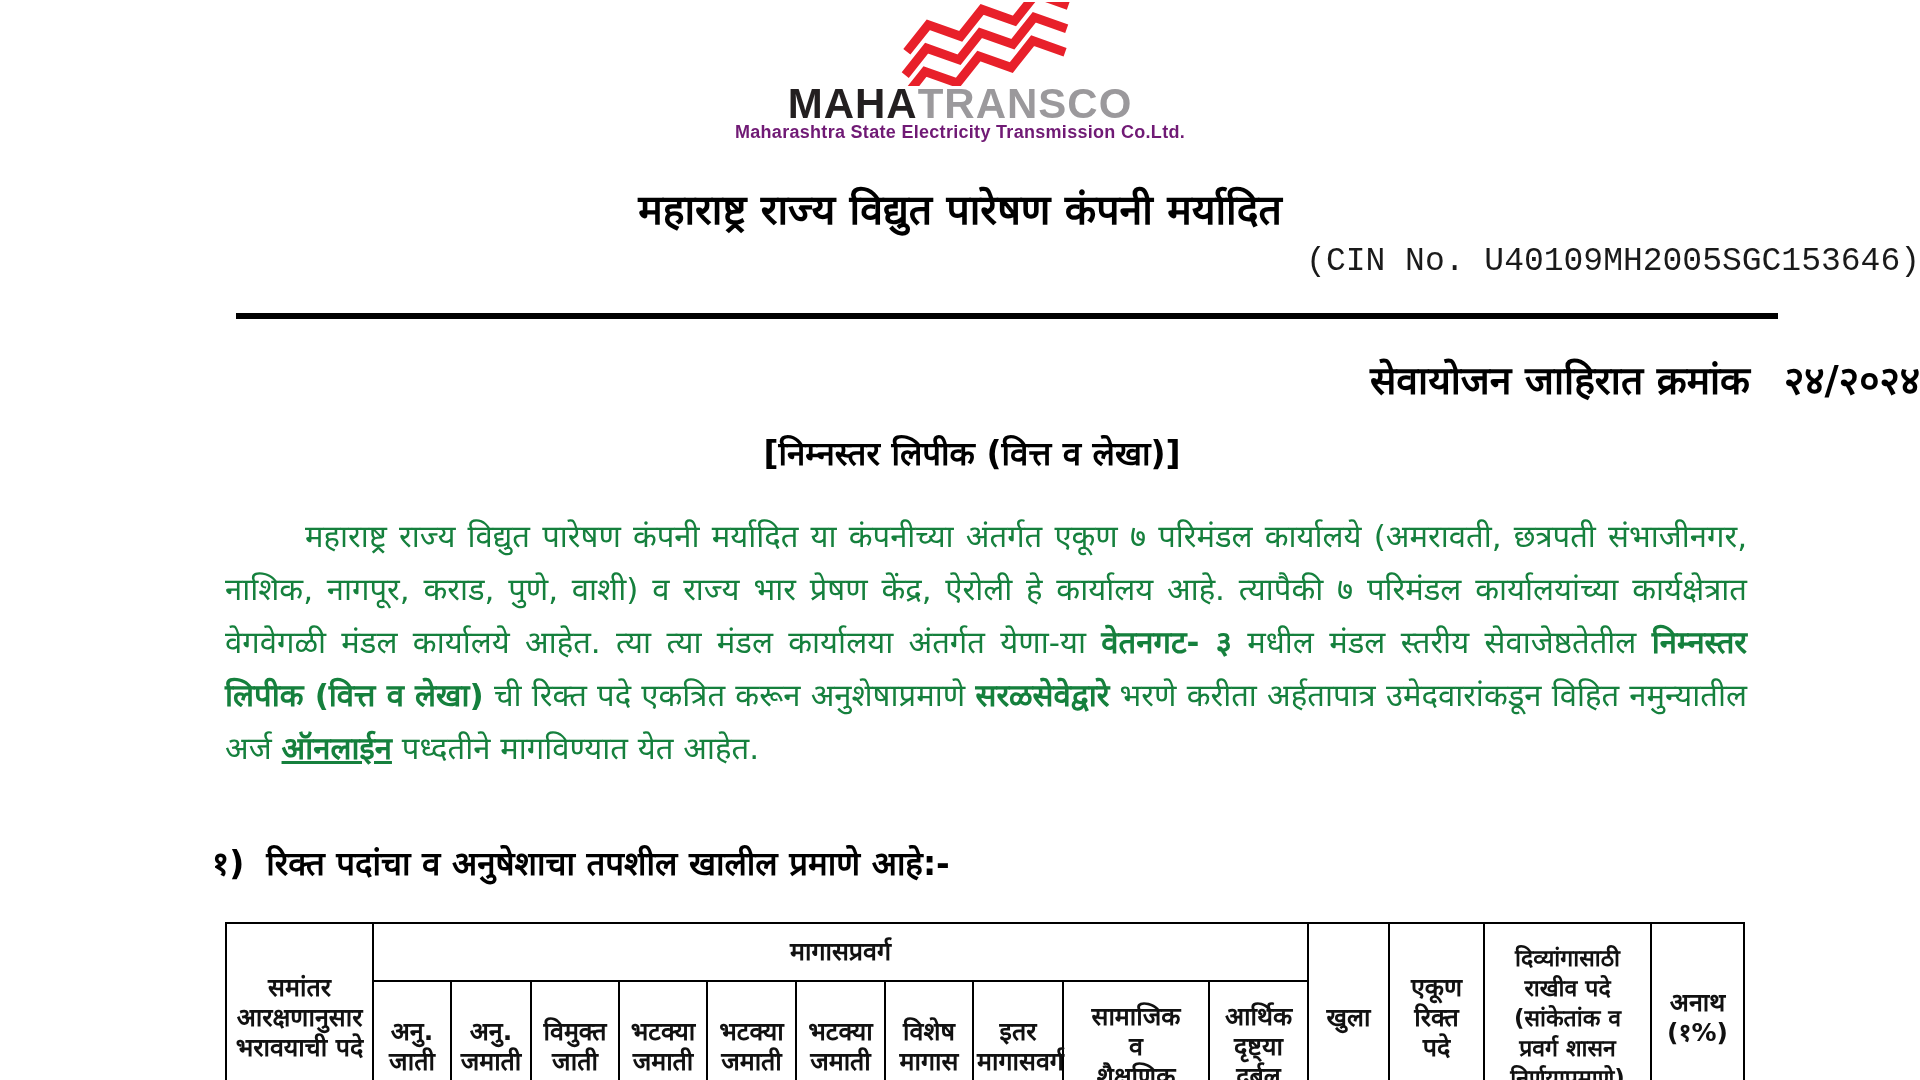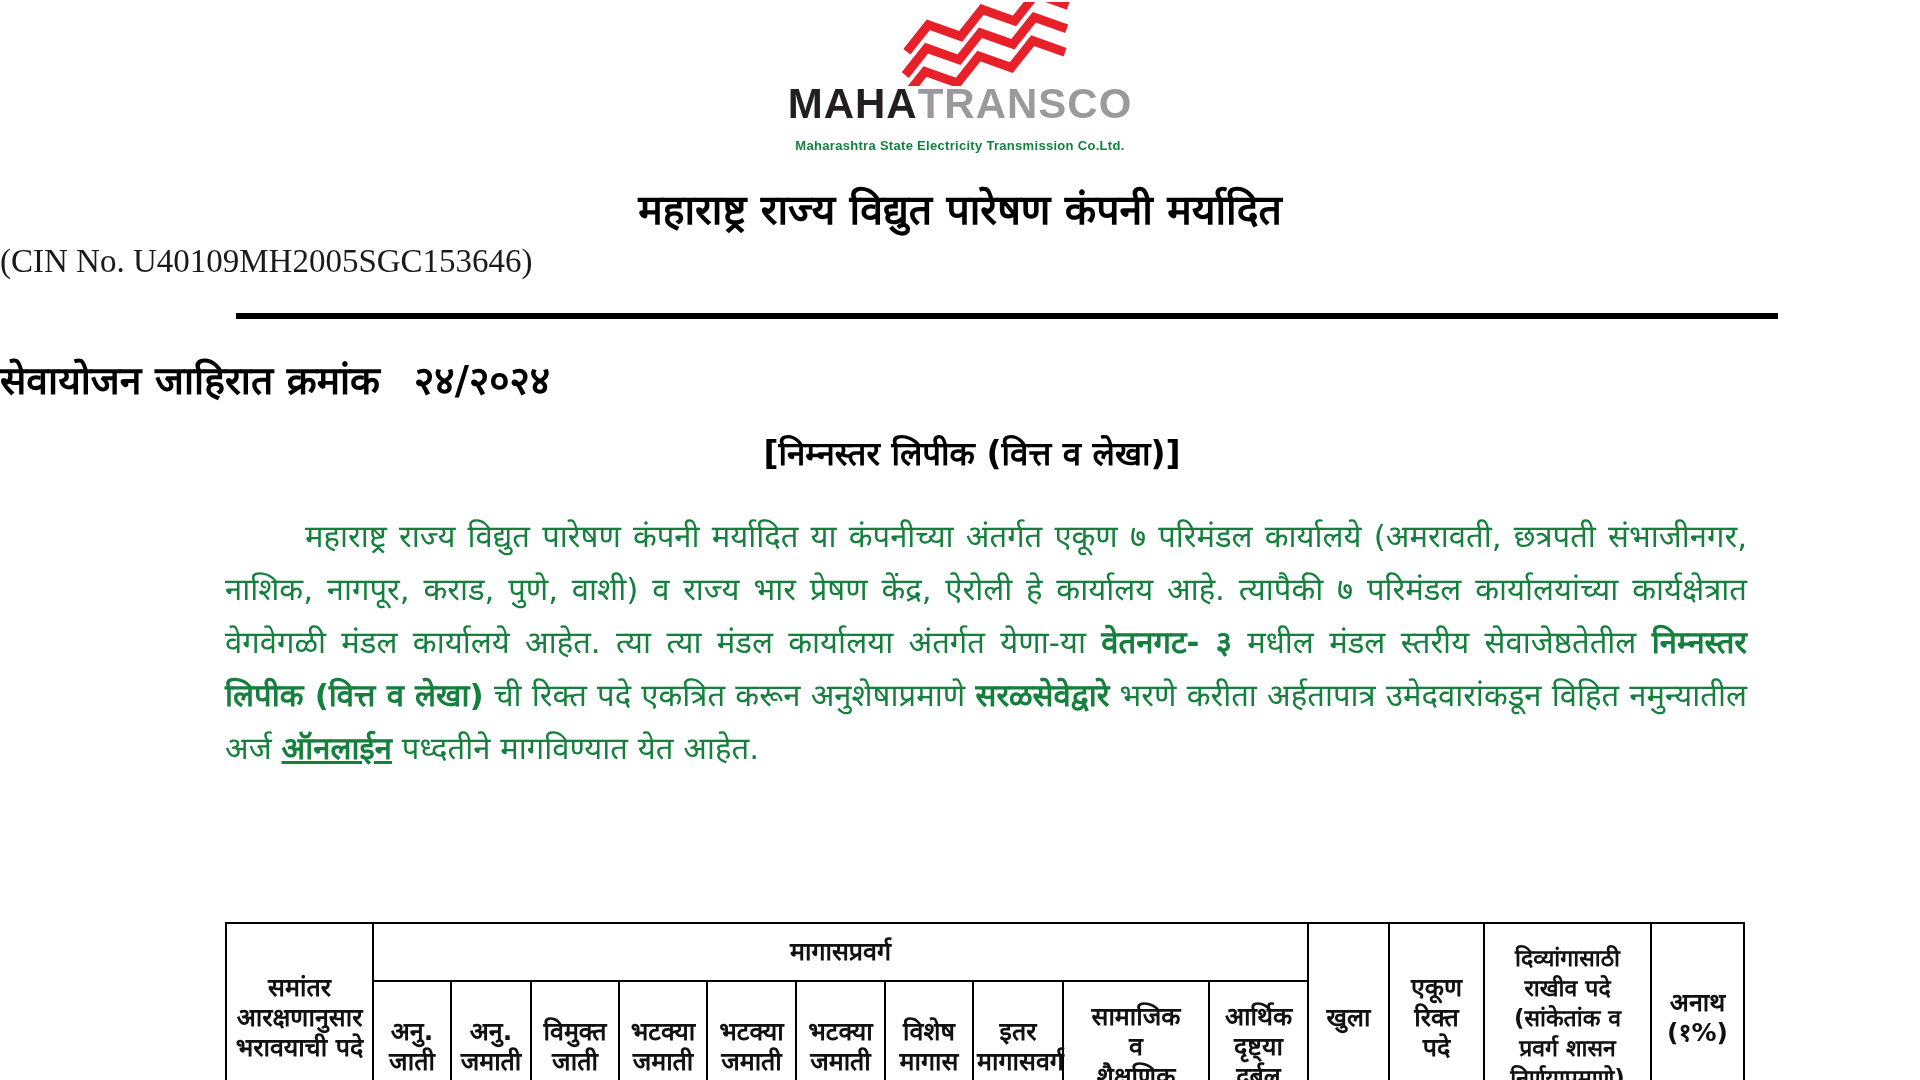--- a/index.html
+++ b/index.html
@@ -26,41 +26,41 @@
   .logo .chevrons{display:block;margin:0 auto;margin-left:150px;}
   .brandline{
     font-family:"Liberation Sans",sans-serif;
     font-size:42px;font-weight:800;letter-spacing:1px;line-height:36px;
     white-space:nowrap;
   }
   .brand-bold{color:var(--brand-dark);}
   .brand-light{color:var(--brand-gray);font-weight:700;}
   .tagline{
     font-family:"Liberation Sans",sans-serif;
-    font-size:13px;font-weight:700;color:#15803d;
-    letter-spacing:.3px;margin-top:16px;white-space:nowrap;
+    font-size:18px;font-weight:700;color:#701a75;
+    letter-spacing:.3px;margin-top:0;white-space:nowrap;
   }
   
   .company-name{
     position:absolute;top:143px;left:0;width:100%;
     text-align:center;font-size:41px;font-weight:700;margin-top:37px;
   }
   .cin{
     position:absolute;top:243px;left:0;width:100%;
-    text-align:left;
-    font-family:Liberation Serif, serif;
+    text-align:right;
+    font-family:Liberation Mono, monospace;
     font-size:33px;font-weight:400;color:#1a1a1a;
   }
   .rule{
     position:absolute;top:313px;left:236px;width:1542px;height:6px;
     background:var(--ink);
   }
   .advert-title{
     position:absolute;top:352px;left:0;width:100%;
-    text-align:left;font-size:39px;font-weight:700;
+    text-align:right;font-size:39px;font-weight:700;
   }
   .advert-title .num{margin-left:34px;}
   .advert-sub{
     position:absolute;top:430px;left:12px;width:100%;
     text-align:center;font-size:33px;font-weight:700;
   }
   
   .para{
     position:absolute;top:510px;left:225px;width:1522px;
     font-size:31px;line-height:53px;text-align:justify;
@@ -114,20 +114,23 @@
 
   <div class="rule"></div>
 
   <div class="advert-title">
     <span>सेवायोजन जाहिरात क्रमांक</span><span class="num">२४/२०२४</span>
   </div>
   <div class="advert-sub">[निम्नस्तर लिपीक (वित्त व लेखा)]</div>
 
   <p class="para"><span>महाराष्ट्र राज्य विद्युत पारेषण कंपनी मर्यादित या कंपनीच्या अंतर्गत एकूण ७ परिमंडल कार्यालये (अमरावती, छत्रपती संभाजीनगर, नाशिक, नागपूर, कराड, पुणे, वाशी) व राज्य भार प्रेषण केंद्र, ऐरोली हे कार्यालय आहे. त्यापैकी ७ परिमंडल कार्यालयांच्या कार्यक्षेत्रात वेगवेगळी मंडल कार्यालये आहेत. त्या त्या मंडल कार्यालया अंतर्गत येणा-या </span><span class="b">वेतनगट- ३</span><span> मधील मंडल स्तरीय सेवाजेष्ठतेतील </span><span class="b">निम्नस्तर लिपीक (वित्त व लेखा)</span><span> ची रिक्त पदे एकत्रित करून अनुशेषाप्रमाणे </span><span class="b">सरळसेवेद्वारे</span><span> भरणे करीता अर्हतापात्र उमेदवारांकडून विहित नमुन्यातील अर्ज </span><span class="bu">ऑनलाईन</span><span> पध्दतीने मागविण्यात येत आहेत.</span></p>
 
+  <div class="sec-heading">
+    <span class="sec-num">१)</span><span>रिक्त पदांचा व अनुषेशाचा तपशील खालील प्रमाणे आहे:-</span>
+  </div>
 
   <div class="vtable-wrap">
     <table class="vtable">
       <colgroup>
         <col style="width:147px">
           <col style="width:78px">
           <col style="width:80px">
         <col style="width:88px">
           <col style="width:88px">
           <col style="width:89px">

